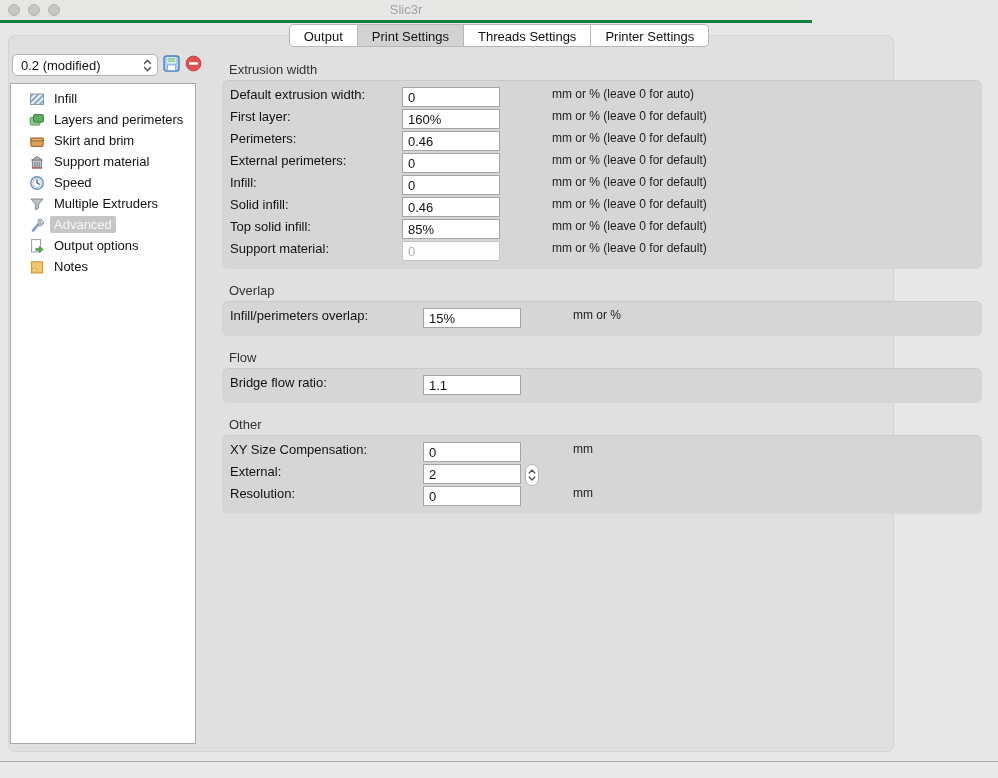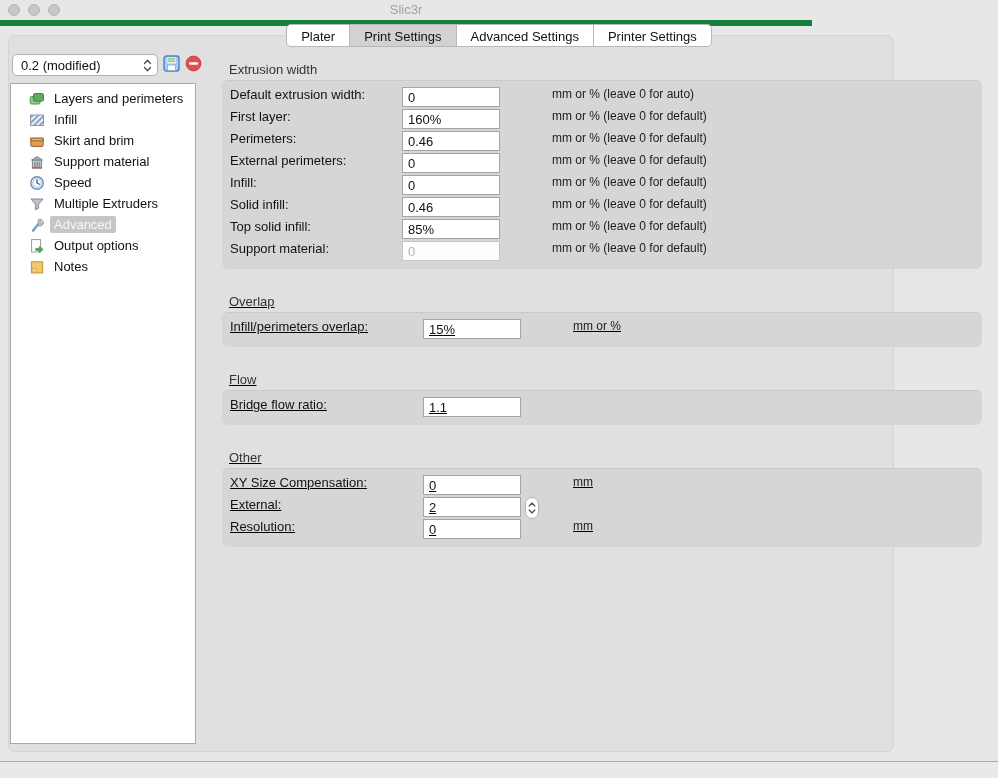--- a/index.html
+++ b/index.html
@@ -6,21 +6,21 @@
   body{
     width:998px;height:778px;
     background:#e7e7e7;
     font-family:"Liberation Sans", sans-serif;
     overflow:hidden;position:relative;
     -webkit-font-smoothing:antialiased;
   }
   
   .titlebar{
     position:absolute;left:0;top:0;width:812px;height:20px;
-    background:#e7e7e6;border-bottom:6px solid #15803d;
+    background:#e7e7e6;border-bottom:3px solid #15803d;
   }
   .traffic{position:absolute;left:8px;top:4px;display:flex;gap:8px;}
   .light{width:12px;height:12px;border-radius:50%;background:#c9c7c6;border:1px solid #b7b5b4;box-sizing:border-box;}
   .win-title{
     position:absolute;left:0;top:0;width:100%;height:20px;line-height:20px;
     text-align:center;font-size:13px;color:#a2a2a2;
   }
   
   .tabbar-wrap{position:absolute;left:0;top:24px;width:100%;display:flex;justify-content:center;z-index:5;}
   .tabbar{display:flex;}
@@ -53,21 +53,21 @@
     background:#ffffff;border:1px solid #a9a9a9;box-sizing:border-box;
     padding-top:4px;
   }
   .tree-item{height:21px;display:flex;align-items:center;padding-left:18px;font-size:13px;color:#111;}
   .tree-icon{width:16px;height:16px;margin-right:5px;flex:0 0 16px;display:inline-flex;}
   .tree-icon svg{width:16px;height:16px;}
   .tree-label{padding:1px 4px;border-radius:2px;white-space:nowrap;}
   .tree-item.selected .tree-label{background:#c6c6c6;color:#f7f7f7;}
   
   .sections{position:absolute;left:214px;top:27px;width:760px;}
-  .section + .section{margin-top:25px;text-decoration:underline;}
+  .section + .section{margin-top:14px;}
   .section-title{font-size:13px;color:#333;margin:0 0 3px 7px;}
   .section-box{
     background:#d6d6d6;border-radius:6px;width:760px;box-sizing:border-box;
     padding:6px 8px;border-top:1px solid #c9c9c9;
   }
   .row{height:22px;display:flex;align-items:flex-start;}
   .row-label{font-size:13px;color:#111;width:193px;flex:0 0 auto;}
   .section:first-child .row-label{width:172px;}
   .row input{
     width:98px;height:20px;box-sizing:border-box;border:1px solid #a5a5a5;
@@ -94,23 +94,23 @@
   <div class="traffic">
     <span class="light"></span>
     <span class="light"></span>
     <span class="light"></span>
   </div>
   <div class="win-title">Slic3r</div>
 </div>
 
 <div class="tabbar-wrap">
   <div class="tabbar" id="tabbar">
-      <div class="tab">Plater</div>
+      <div class="tab">Output</div>
       <div class="tab selected">Print Settings</div>
-      <div class="tab">Advanced Settings</div>
+      <div class="tab">Threads Settings</div>
       <div class="tab">Printer Settings</div>
     </div>
 </div>
 
 <div class="page">
 
   <div class="preset-row">
     <div class="combo">
       <span>0.2 (modified)</span>
       <span class="updown">
@@ -138,39 +138,39 @@
           <rect x="4" y="7.3" width="9" height="2.4" rx="1" fill="#ffffff"></rect>
         </svg>
       </span>
     </span>
   </div>
 
   <div class="tree-panel" id="tree">
       <div class="tree-item">
         <span class="tree-icon">
           <svg viewBox="0 0 16 16">
-            <rect x="1.2" y="5.5" width="9.8" height="7.5" rx="1.2" fill="#8fca8f" stroke="#4e9a4e"></rect>
-            <rect x="4.6" y="2.6" width="9.8" height="7.5" rx="1.2" fill="#5fae5f" stroke="#3c7d3c"></rect>
-          </svg>
-        </span>
-        <span class="tree-label">Layers and perimeters</span>
-      </div>
-      <div class="tree-item">
-        <span class="tree-icon">
-          <svg viewBox="0 0 16 16">
             <defs>
               <pattern id="hch" width="4" height="4" patternTransform="rotate(45)" patternUnits="userSpaceOnUse">
                 <rect width="4" height="4" fill="#eef3f8"></rect>
                 <rect width="2" height="4" fill="#8aa7c4"></rect>
               </pattern>
             </defs>
             <rect x="1.5" y="3" width="13" height="10.5" fill="url(#hch)" stroke="#8b9aa9"></rect>
           </svg>
         </span>
         <span class="tree-label">Infill</span>
+      </div>
+      <div class="tree-item">
+        <span class="tree-icon">
+          <svg viewBox="0 0 16 16">
+            <rect x="1.2" y="5.5" width="9.8" height="7.5" rx="1.2" fill="#8fca8f" stroke="#4e9a4e"></rect>
+            <rect x="4.6" y="2.6" width="9.8" height="7.5" rx="1.2" fill="#5fae5f" stroke="#3c7d3c"></rect>
+          </svg>
+        </span>
+        <span class="tree-label">Layers and perimeters</span>
       </div>
       <div class="tree-item">
         <span class="tree-icon">
           <svg viewBox="0 0 16 16">
             <rect x="1.8" y="5.2" width="12.4" height="8.2" rx="1" fill="#dda05a" stroke="#9a6426"></rect>
             <rect x="1.8" y="5.2" width="12.4" height="2.6" fill="#ecb878" stroke="#9a6426"></rect>
           </svg>
         </span>
         <span class="tree-label">Skirt and brim</span>
       </div>

